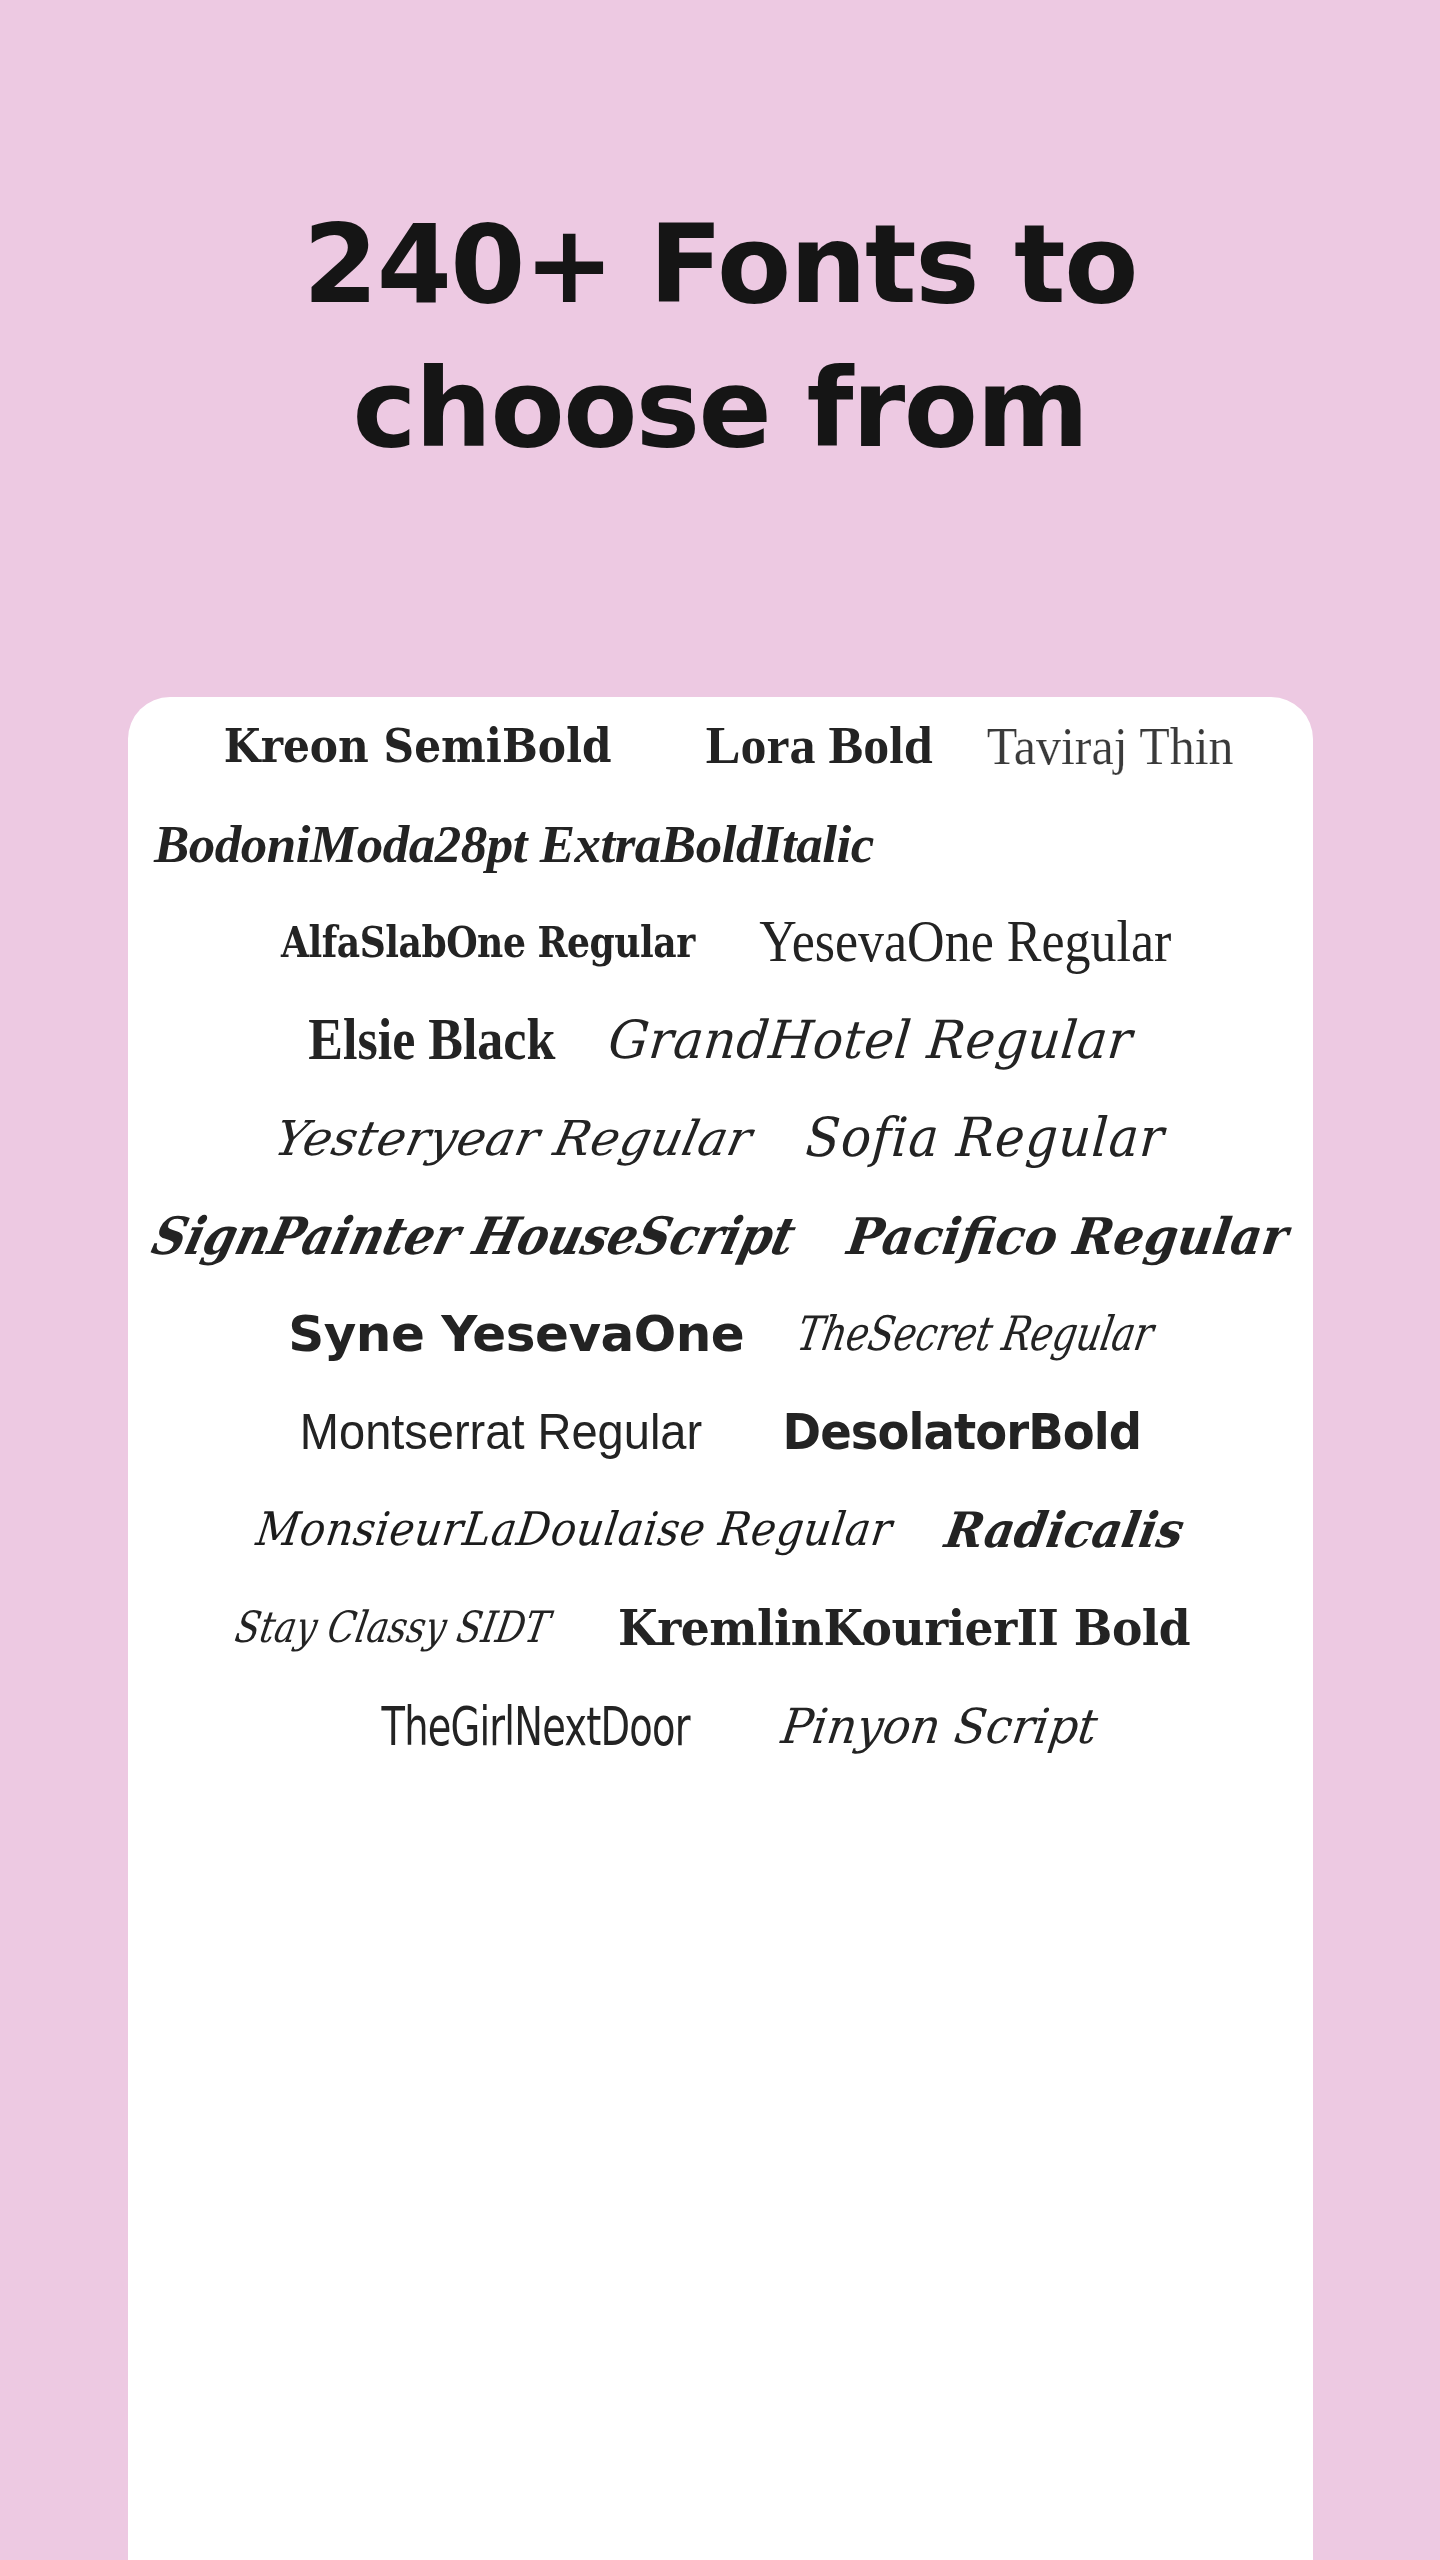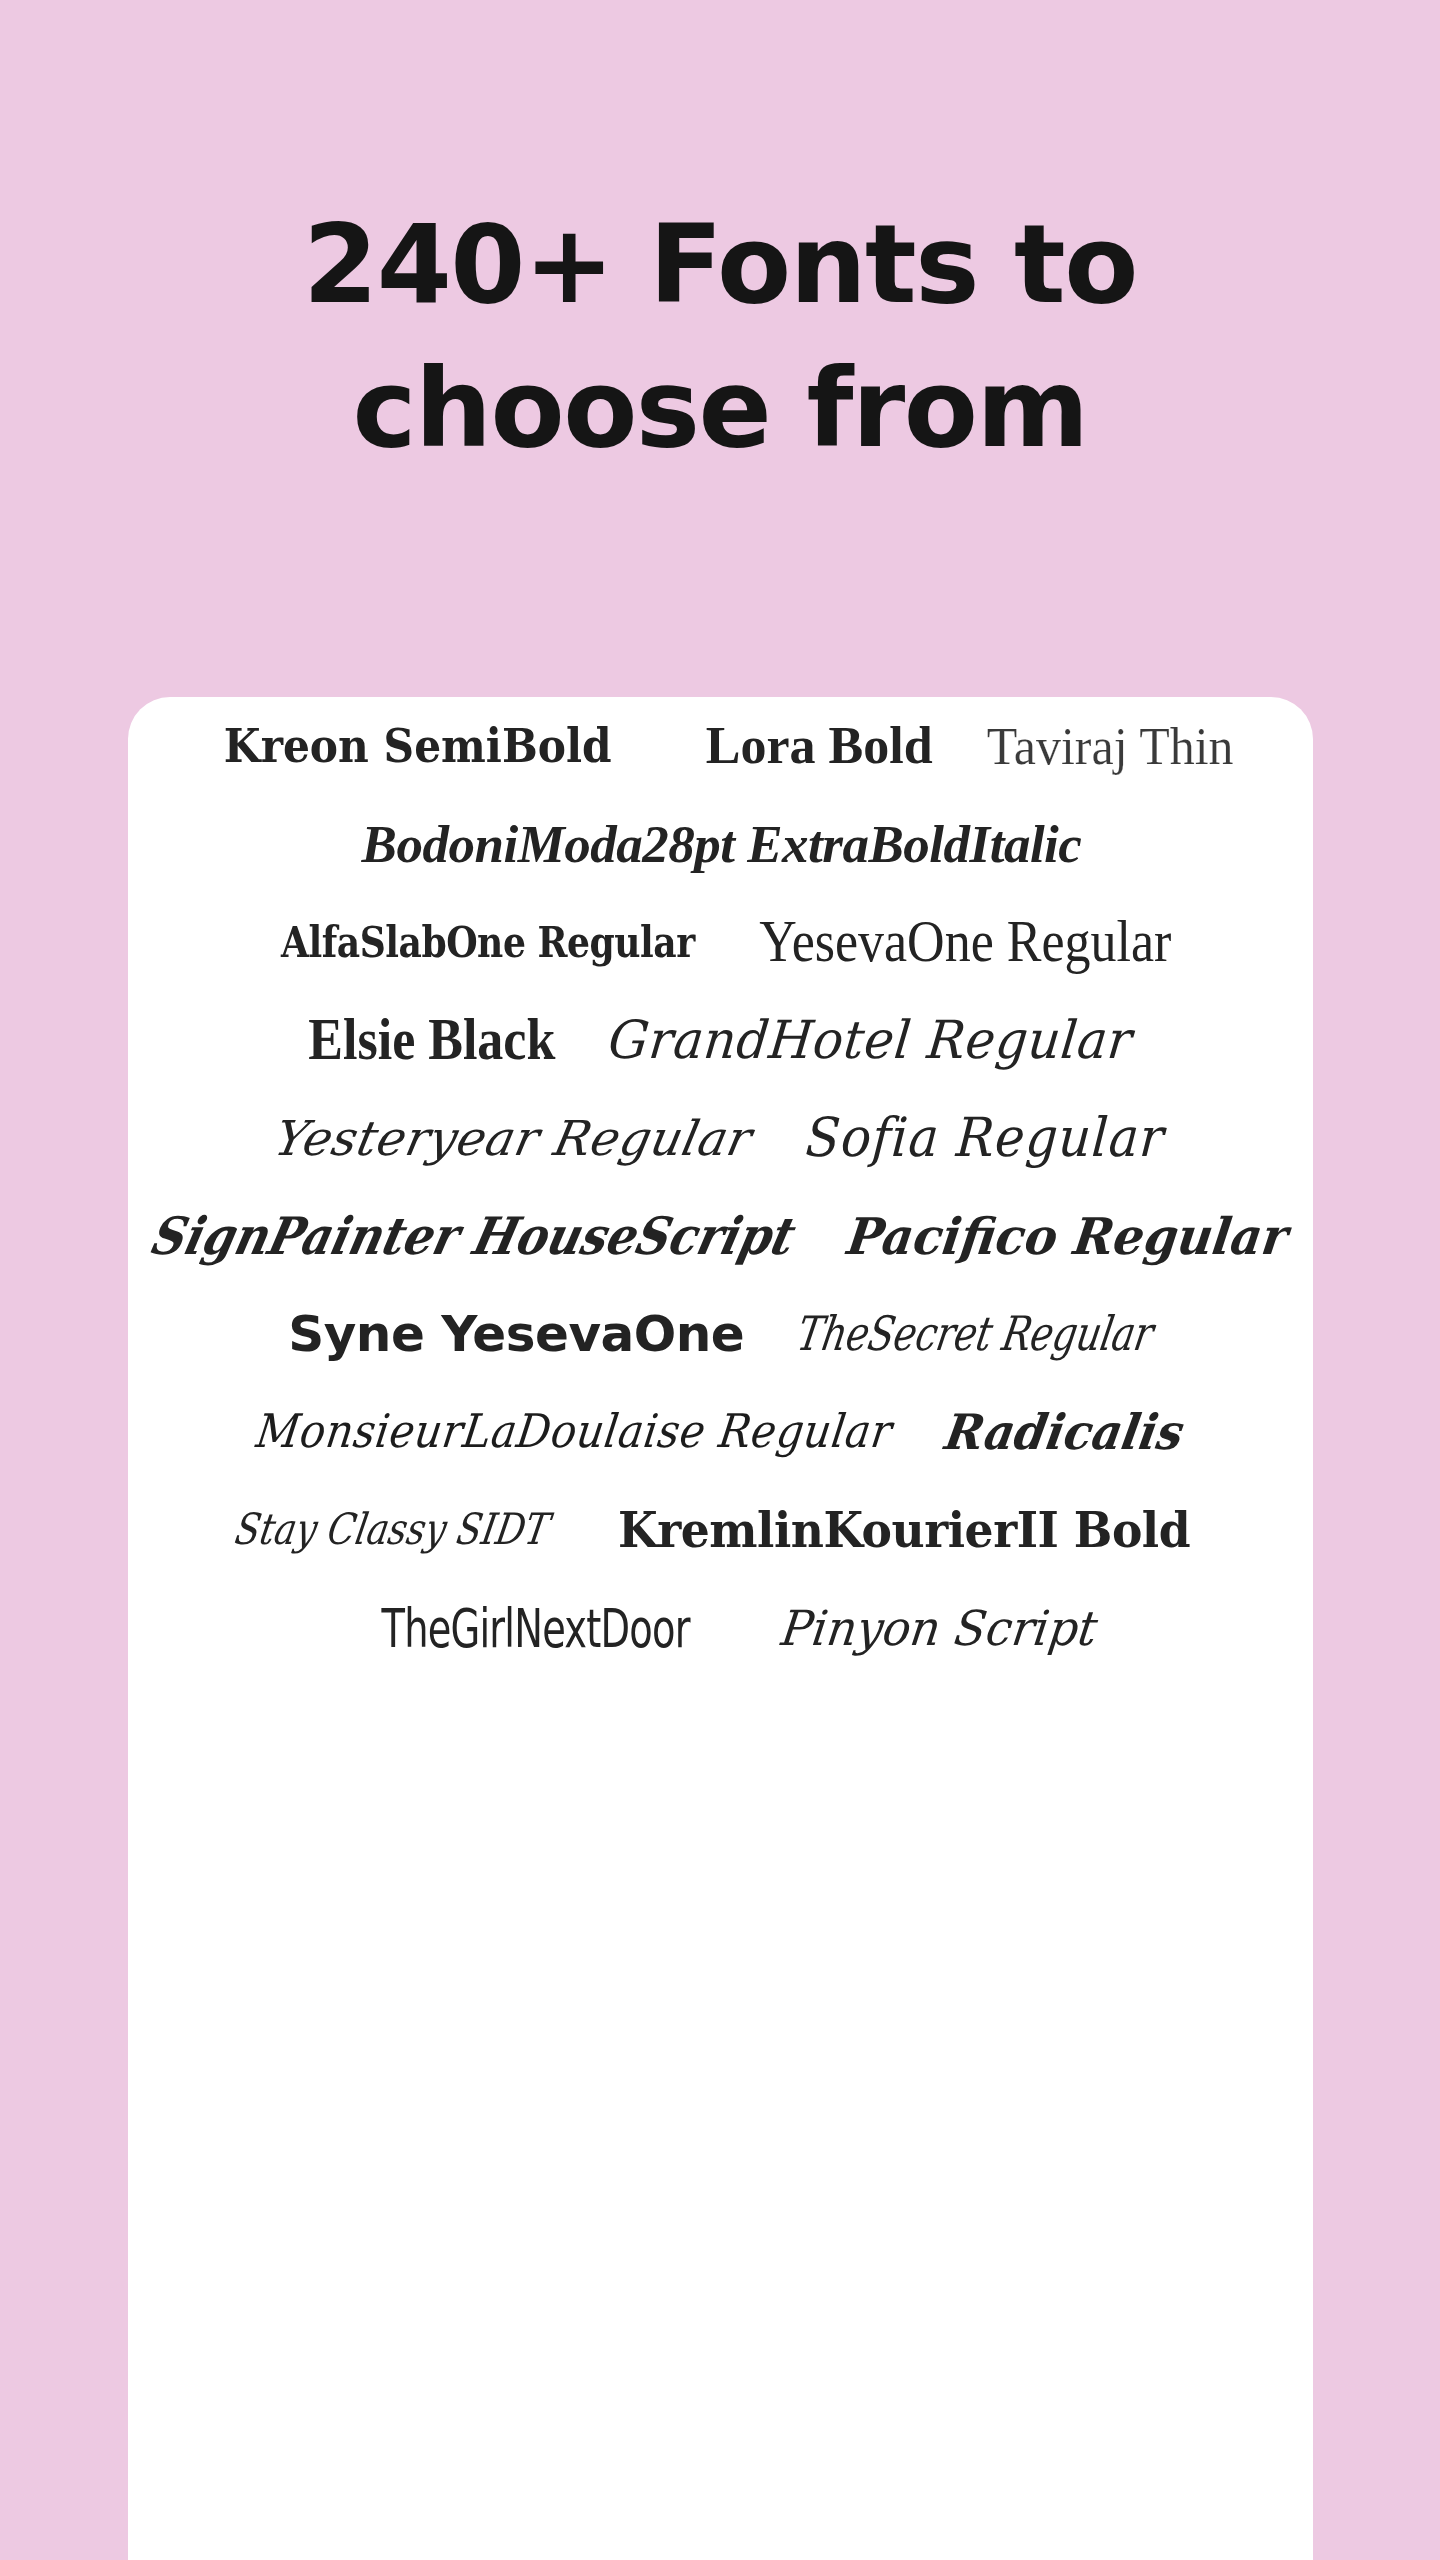--- a/index.html
+++ b/index.html
@@ -53,21 +53,21 @@
     display: flex;
     align-items: center;
     justify-content: center;
     width: 100%;
     height: 98px;
     box-sizing: border-box;
     padding: 0 24px;
     gap: 54px;
   }
   .font-row.single {
-    justify-content: center;
+    justify-content: flex-start;
     padding-left: 26px;
   }
 
   .font-sample {
     color: #232323;
     white-space: nowrap;
     line-height: 1;
     display: inline-block;
   }
 
@@ -297,20 +297,24 @@
       </div>
       <div class="font-row">
         <span class="font-sample s-signpainter">SignPainter HouseScript</span>
         <span class="font-sample s-pacifico">Pacifico Regular</span>
       </div>
       <div class="font-row">
         <span class="font-sample s-syne">Syne YesevaOne</span>
         <span class="font-sample s-thesecret">TheSecret Regular</span>
       </div>
       <div class="font-row">
+        <span class="font-sample s-montserrat">Montserrat Regular</span>
+        <span class="font-sample s-desolator">DesolatorBold</span>
+      </div>
+      <div class="font-row">
         <span class="font-sample s-monsieur">MonsieurLaDoulaise Regular</span>
         <span class="font-sample s-radicalis">Radicalis</span>
       </div>
       <div class="font-row">
         <span class="font-sample s-stayclassy">Stay Classy SIDT</span>
         <span class="font-sample s-kremlin">KremlinKourierII Bold</span>
       </div>
       <div class="font-row">
         <span class="font-sample s-girlnextdoor">TheGirlNextDoor</span>
         <span class="font-sample s-pinyon">Pinyon Script</span>

